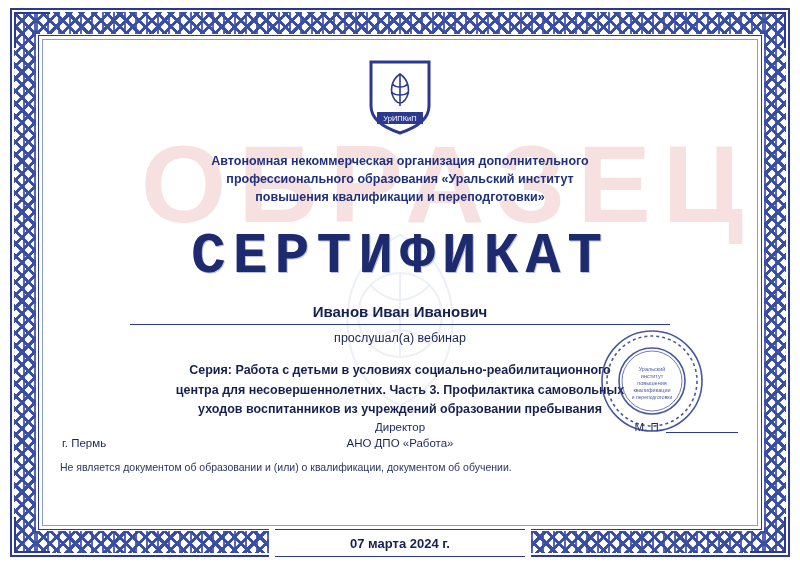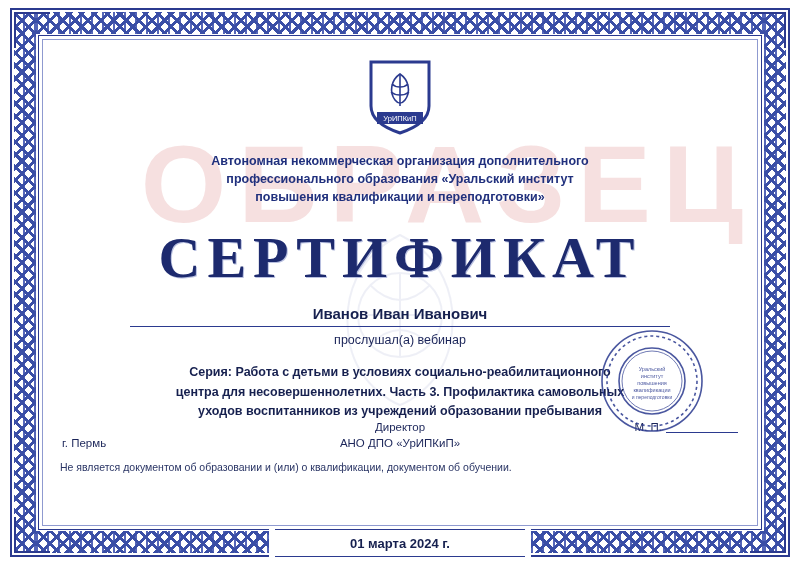--- a/index.html
+++ b/index.html
@@ -129,21 +129,21 @@
     line-height: 1.45;
   }
 
   .title {
     margin-top: 18px;
     text-align: center;
     color: #1d2a6e;
     font-size: 58px;
     font-weight: bold;
     letter-spacing: 7px;
-    font-family: Liberation Serif, serif;
+    font-family: Liberation Mono, monospace;
     text-shadow: 1px 1px 0 #b9c0e0;
   }
 
   .subtitle {
     margin-top: 24px;
     text-align: center;
     color: #1b2559;
     font-size: 13px;
   }
 
@@ -324,21 +324,21 @@
     <div class="course">
       <div>Серия: Работа с детьми в условиях социально-реабилитационного</div>
       <div>центра для несовершеннолетних. Часть 3. Профилактика самовольных</div>
       <div>уходов воспитанников из учреждений образовании пребывания</div>
     </div>
 
     <div class="sig-block">
       <div class="city">г. Пермь</div>
       <div class="director">
         <div>Директор</div>
-        <div>АНО ДПО «УрИПКиП»</div>
+        <div>АНО ДПО «Работа»</div>
       </div>
       <div class="mp">
         <span>М. П.</span><span class="line"></span>
       </div>
       <svg class="stamp" viewBox="0 0 108 108">
         <g fill="none" stroke="#2b3a8f" stroke-width="1.6">
           <circle cx="54" cy="54" r="50"></circle>
           <circle cx="54" cy="54" r="45" stroke-dasharray="3 3"></circle>
           <circle cx="54" cy="54" r="33"></circle>
           <circle cx="54" cy="54" r="30" stroke-width="0.8"></circle>
@@ -350,15 +350,15 @@
           <text x="54" y="65" font-size="5.5">квалификации</text>
           <text x="54" y="72" font-size="5">и переподготовки</text>
         </g>
       </svg>
     </div>
 
     <div class="disclaimer">Не является документом об образовании и (или) о квалификации, документом об обучении.</div>
   </div>
 
   <div class="date-cover"></div>
-  <div class="date-strip">01 марта 2024 г.</div>
+  <div class="date-strip">07 марта 2024 г.</div>
 
 </div>
 
 </body></html>

